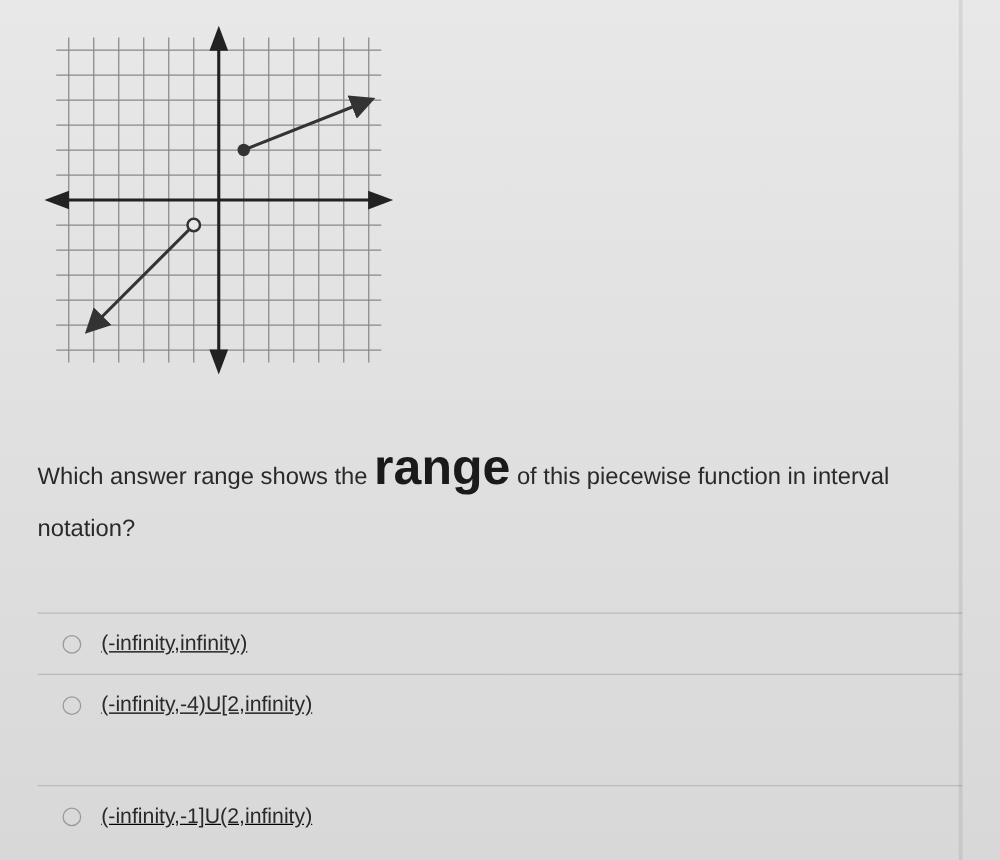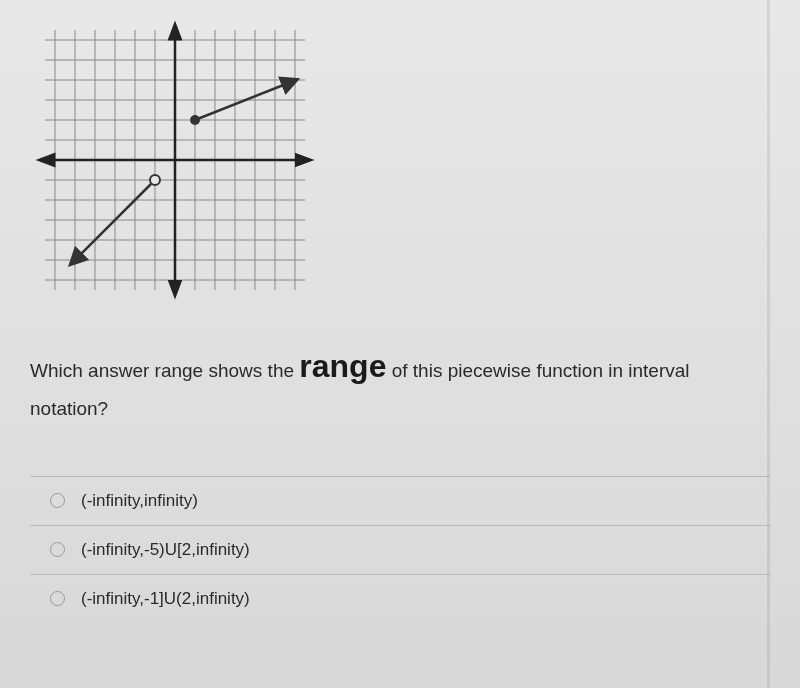--- a/index.html
+++ b/index.html
@@ -28,37 +28,39 @@
       margin-top: 0px;
     }
     .question-text {
       font-size: 19px;
       color: #2a2a2a;
       margin-top: 35px;
       margin-left: 0px;
       line-height: 1.7;
     }
     .range-word {
-      font-size: 32px;
+      font-size: 40px;
       font-weight: bold;
       color: #1a1a1a;
       vertical-align: baseline;
     }
     .options-container {
       margin-top: 50px;
     }
     .option-row {
       border-top: 1px solid #bbb;
       padding: 14px 0 14px 20px;
       display: flex;
       align-items: center;
       gap: 16px;
+      text-decoration: underline;
     }
     .option-row:last-child {
       border-bottom: none;
+      margin-top: 40px;
     }
     .radio-circle {
       width: 15px;
       height: 15px;
       border: 1.5px solid #999;
       border-radius: 50%;
       flex-shrink: 0;
       background: transparent;
     }
     .option-text {
@@ -132,19 +134,19 @@
   <span>Which answer range shows the </span><span class="range-word">range</span><span> of this piecewise function in interval notation?</span>
 </div>
 
 <div class="options-container">
   <div class="option-row">
     <div class="radio-circle"></div>
     <span class="option-text">(-infinity,infinity)</span>
   </div>
   <div class="option-row">
     <div class="radio-circle"></div>
-    <span class="option-text">(-infinity,-5)U[2,infinity)</span>
+    <span class="option-text">(-infinity,-4)U[2,infinity)</span>
   </div>
   <div class="option-row">
     <div class="radio-circle"></div>
     <span class="option-text">(-infinity,-1]U(2,infinity)</span>
   </div>
 </div>
 
 </body></html>

